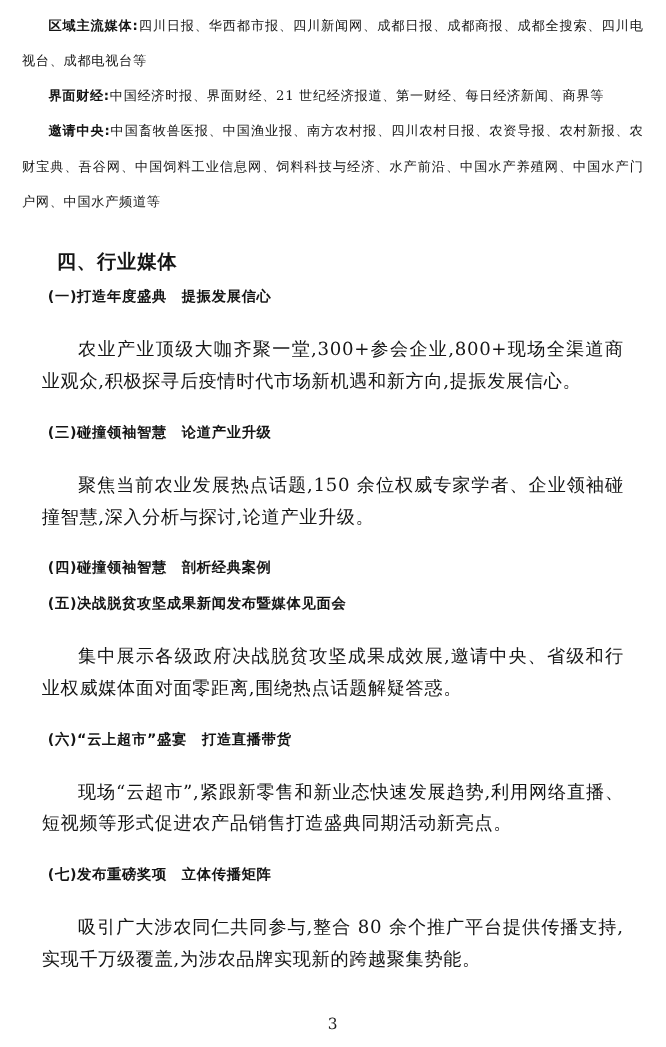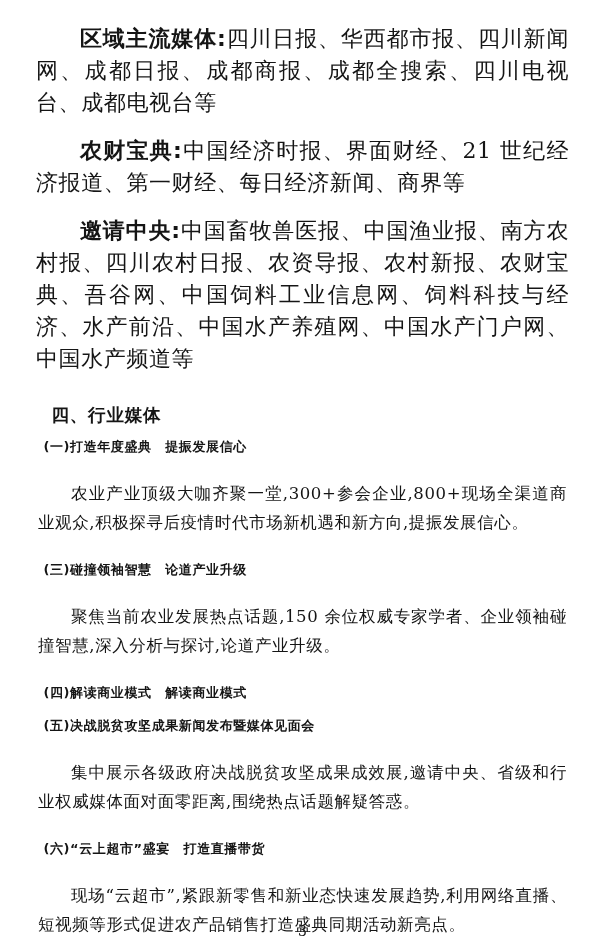--- a/index.html
+++ b/index.html
@@ -15,22 +15,22 @@
     width: 605px;
     height: 952px;
     background: #ffffff;
     color: #151515;
     font-family: "DejaVu Serif", "Liberation Serif", serif;
     box-sizing: border-box;
     padding: 7px 20px 0 20px;
   }
   
   .media-para {
-    margin: 16px;
-    font-size: 22px;
+    margin: 0;
+    font-size: 12px;
     line-height: 32px;
     letter-spacing: 0.6px;
     text-indent: 2em;
     text-align: justify;
   }
   .media-label {
     font-weight: bold;
     font-family: "DejaVu Sans", "Liberation Sans", sans-serif;
     letter-spacing: 0.6px;
   }
@@ -75,39 +75,39 @@
     font-family: "DejaVu Serif", "Liberation Serif", serif;
   }
 </style>
 </head>
 <body>
 
 <div class="page">
 
   <p class="media-para"><span class="media-label">区域主流媒体:</span><span>四川日报、华西都市报、四川新闻网、成都日报、成都商报、成都全搜索、四川电视台、成都电视台等</span></p>
 
-  <p class="media-para"><span class="media-label">农财宝典:</span><span>中国经济时报、界面财经、21 世纪经济报道、第一财经、每日经济新闻、商界等</span></p>
+  <p class="media-para"><span class="media-label">界面财经:</span><span>中国经济时报、界面财经、21 世纪经济报道、第一财经、每日经济新闻、商界等</span></p>
 
   <p class="media-para"><span class="media-label">邀请中央:</span><span>中国畜牧兽医报、中国渔业报、南方农村报、四川农村日报、农资导报、农村新报、农财宝典、吾谷网、中国饲料工业信息网、饲料科技与经济、水产前沿、中国水产养殖网、中国水产门户网、中国水产频道等</span></p>
 
   <h2 class="section-title">四、行业媒体</h2>
 
   <div class="highlight">
     <h3 class="sub-heading">(一)打造年度盛典　提振发展信心</h3>
     <p class="body-para">农业产业顶级大咖齐聚一堂,300+参会企业,800+现场全渠道商业观众,积极探寻后疫情时代市场新机遇和新方向,提振发展信心。</p>
   </div>
 
 
   <div class="highlight">
     <h3 class="sub-heading">(三)碰撞领袖智慧　论道产业升级</h3>
     <p class="body-para">聚焦当前农业发展热点话题,150 余位权威专家学者、企业领袖碰撞智慧,深入分析与探讨,论道产业升级。</p>
   </div>
 
   <div class="highlight">
-    <h3 class="sub-heading">(四)解读商业模式　解读商业模式</h3>
+    <h3 class="sub-heading">(四)碰撞领袖智慧　剖析经典案例</h3>
   </div>
 
   <div class="highlight">
     <h3 class="sub-heading">(五)决战脱贫攻坚成果新闻发布暨媒体见面会</h3>
     <p class="body-para">集中展示各级政府决战脱贫攻坚成果成效展,邀请中央、省级和行业权威媒体面对面零距离,围绕热点话题解疑答惑。</p>
   </div>
 
   <div class="highlight">
     <h3 class="sub-heading">(六)“云上超市”盛宴　打造直播带货</h3>
     <p class="body-para">现场“云超市”,紧跟新零售和新业态快速发展趋势,利用网络直播、短视频等形式促进农产品销售打造盛典同期活动新亮点。</p>

